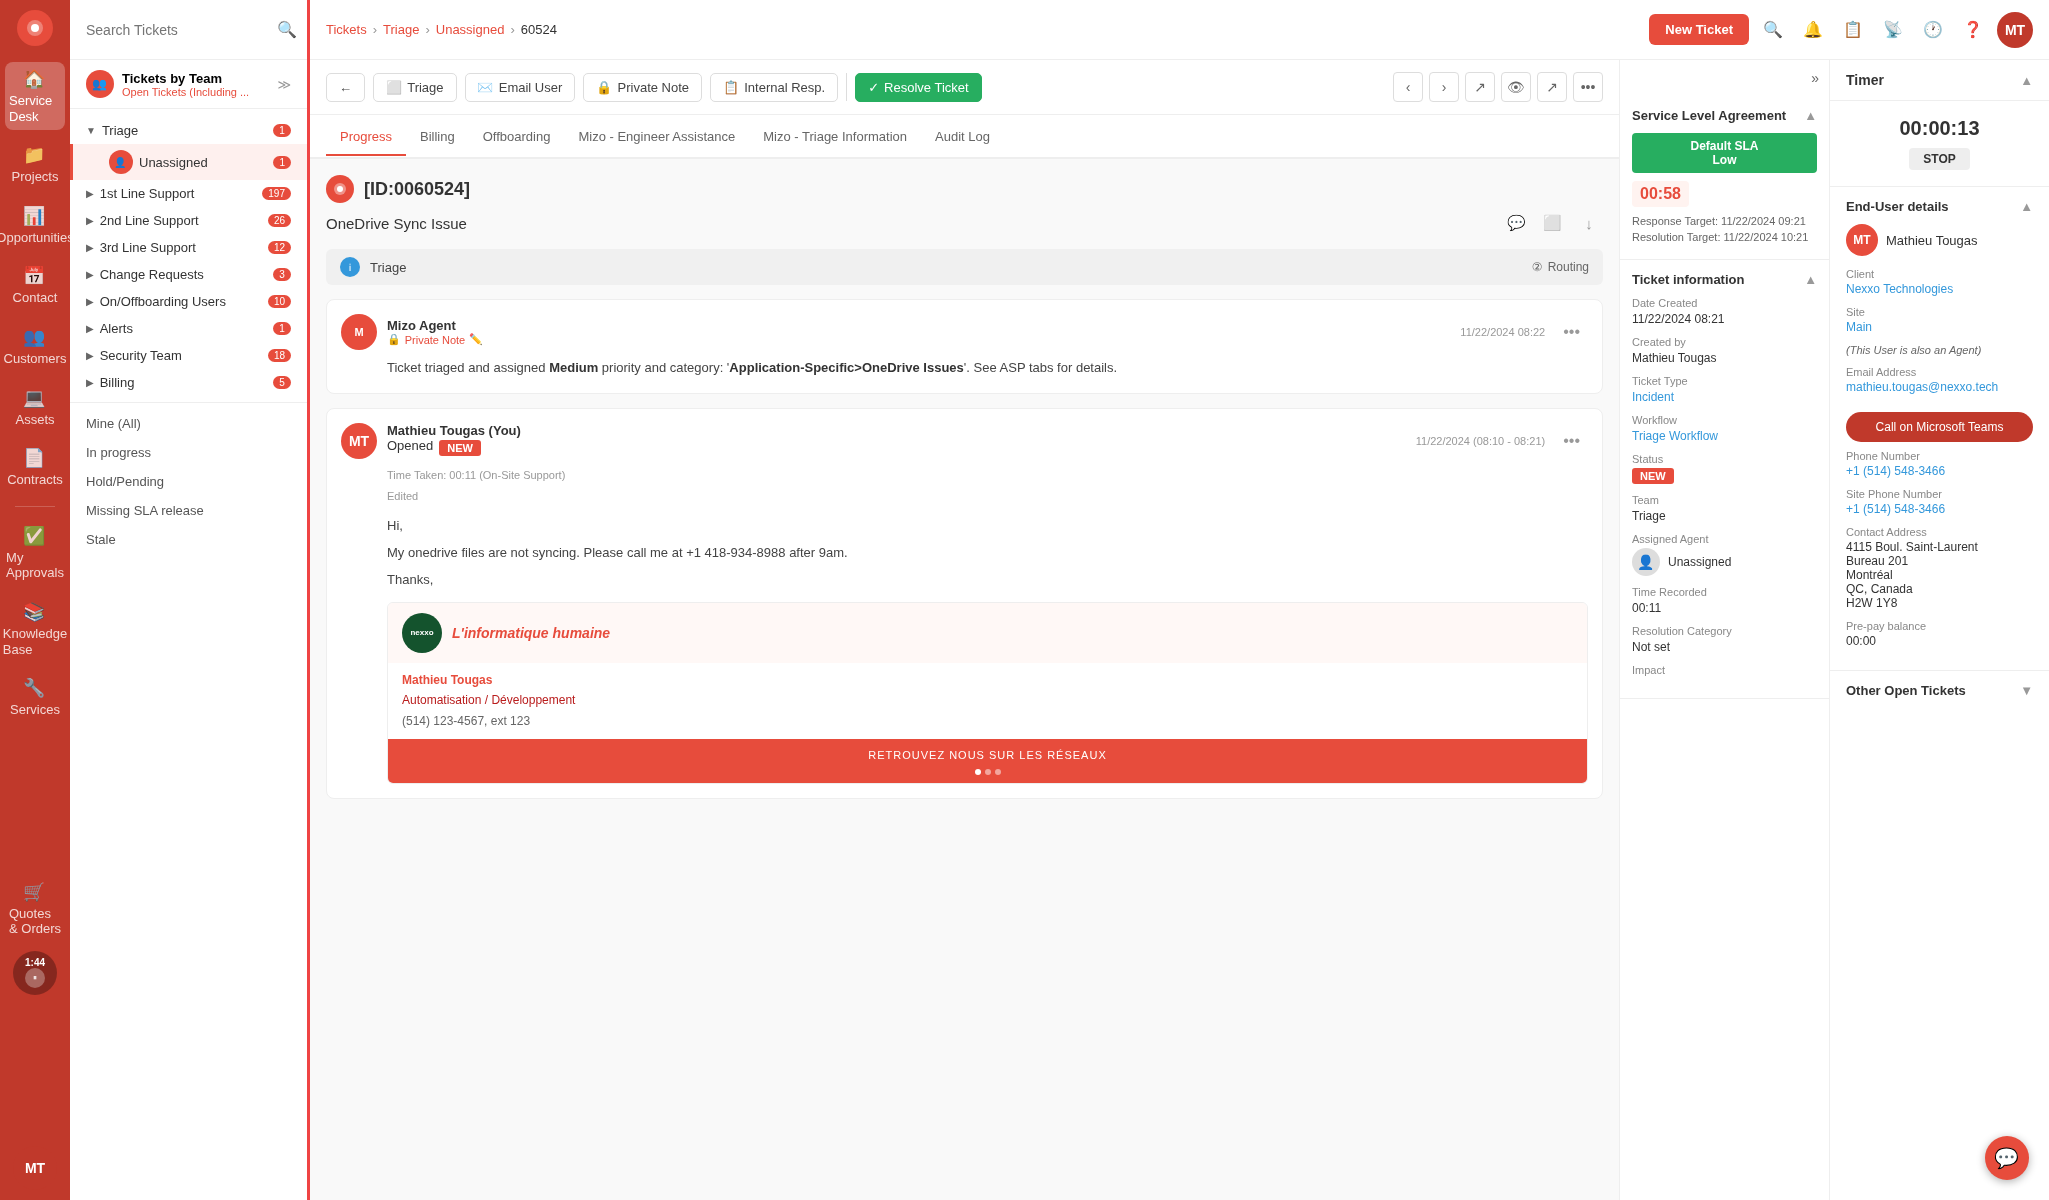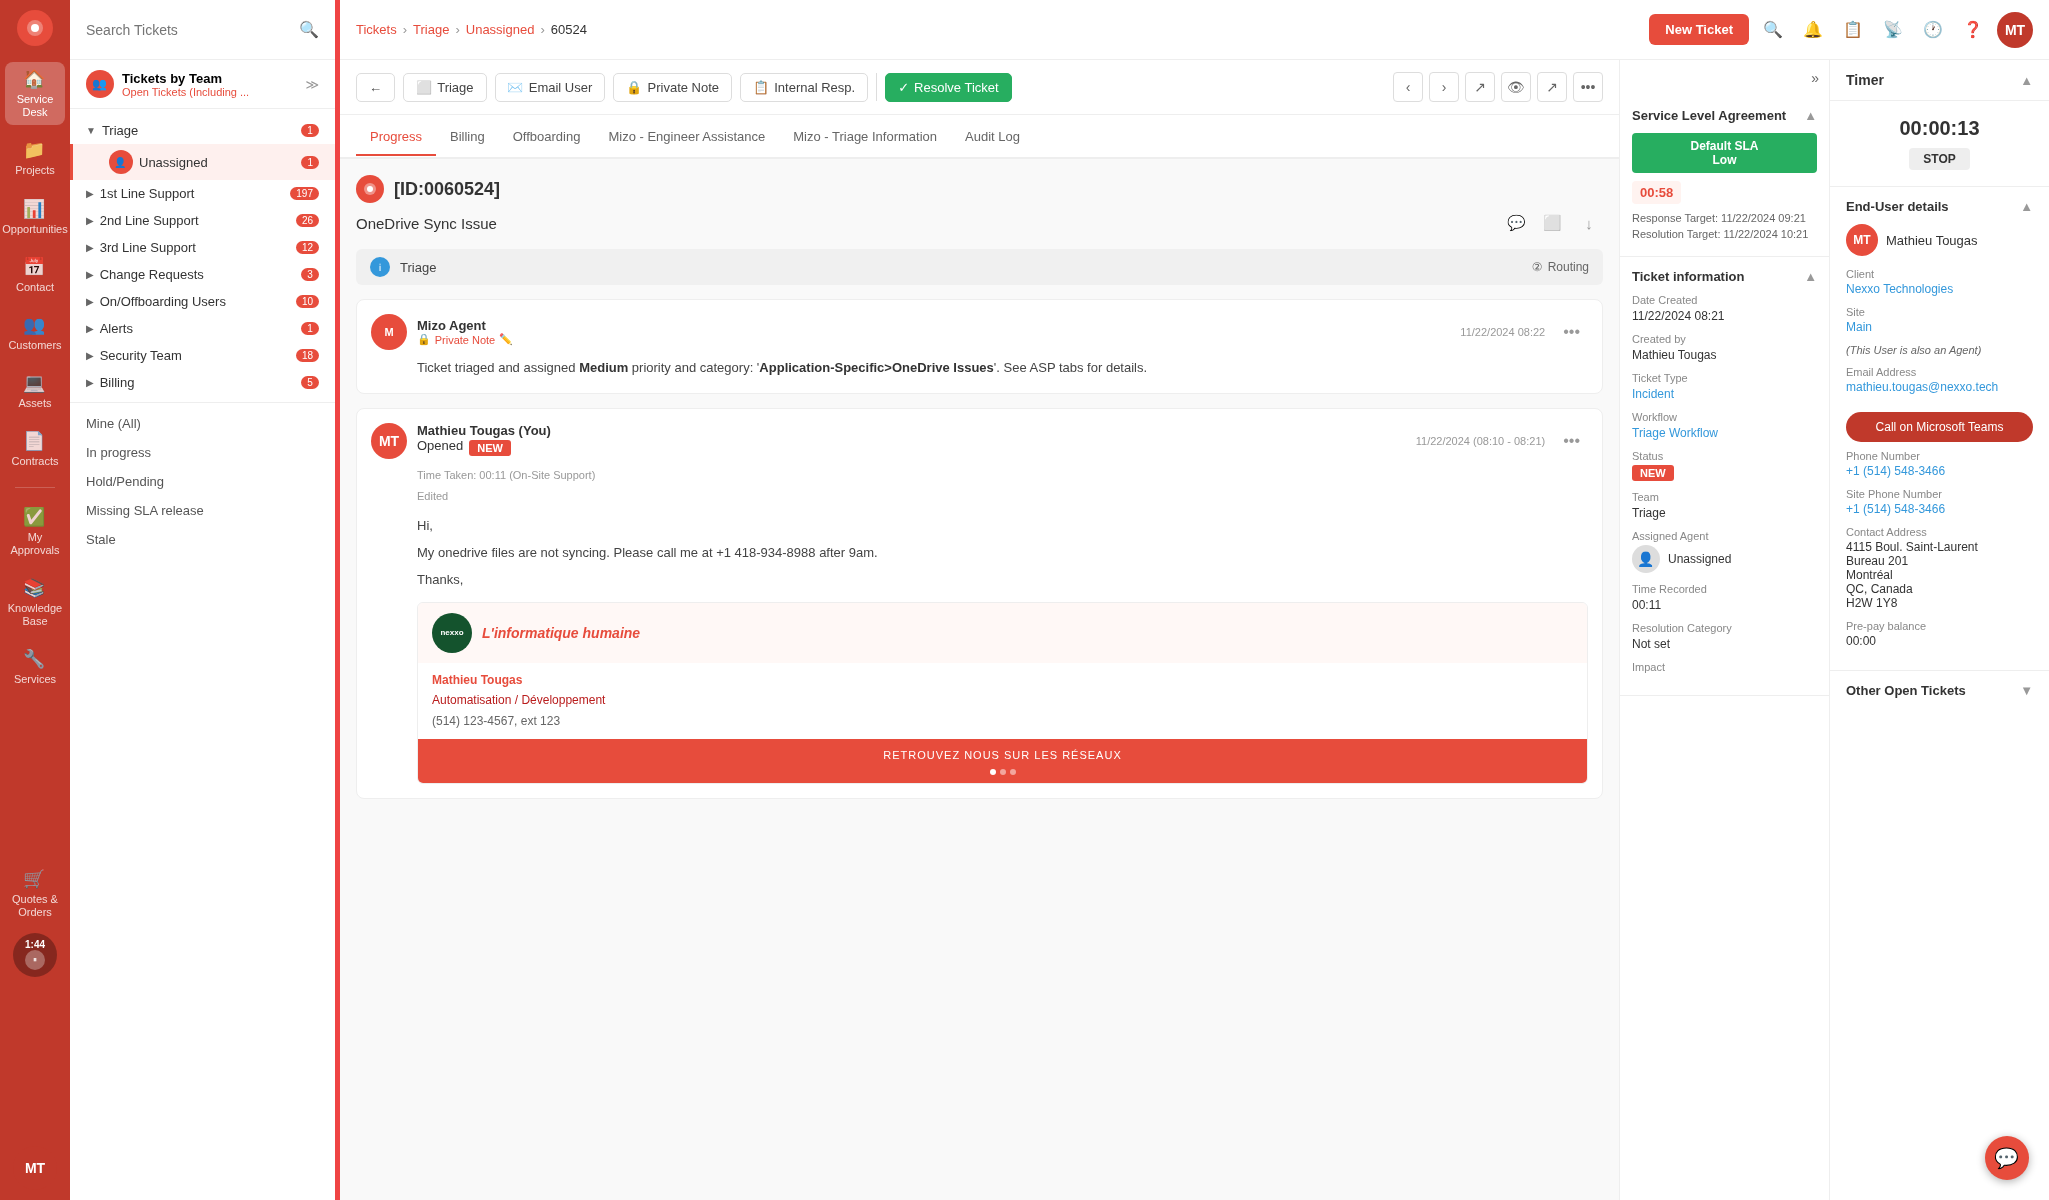--- a/index.html
+++ b/index.html
@@ -4,30 +4,30 @@
   <style>
     * { box-sizing: border-box; margin: 0; padding: 0; }
     body { font-family: -apple-system, BlinkMacSystemFont, 'Segoe UI', sans-serif; font-size: 13px; background: #f5f5f5; display: flex; height: 100vh; overflow: hidden; }
 
     
     .sidebar { width: 70px; background: #c0392b; display: flex; flex-direction: column; align-items: center; padding: 10px 0; gap: 8px; flex-shrink: 0; }
     .sidebar-logo { width: 36px; height: 36px; background: #e74c3c; border-radius: 50%; display: flex; align-items: center; justify-content: center; color: white; font-weight: bold; font-size: 16px; margin-bottom: 8px; }
     .sidebar-item { display: flex; flex-direction: column; align-items: center; gap: 3px; color: rgba(255,255,255,0.8); cursor: pointer; padding: 6px 4px; border-radius: 8px; width: 60px; }
     .sidebar-item:hover, .sidebar-item.active { background: rgba(255,255,255,0.2); color: white; }
     .sidebar-item .icon { font-size: 18px; }
-    .sidebar-item .label { font-size: 11px; text-align: center; line-height: 1.2; }
+    .sidebar-item .label { font-size: 13px; text-align: left; line-height: 1.2; }
     .sidebar-item.active { background: rgba(255,255,255,0.25); }
     .sidebar-divider { width: 40px; height: 1px; background: rgba(255,255,255,0.2); margin: 4px 0; }
     .sidebar-avatar { width: 44px; height: 44px; border-radius: 50%; overflow: hidden; background: #888; margin-top: auto; }
     .sidebar-timer { background: rgba(0,0,0,0.3); border-radius: 50%; width: 44px; height: 44px; display: flex; flex-direction: column; align-items: center; justify-content: center; color: white; font-size: 8px; position: relative; }
     .sidebar-timer .time-val { font-size: 10px; font-weight: bold; }
     .sidebar-pause { width: 20px; height: 20px; background: rgba(255,255,255,0.3); border-radius: 50%; display: flex; align-items: center; justify-content: center; font-size: 8px; color: white; }
 
     
-    .nav-panel { width: 270px; background: #fff; border-right: 5px solid #ef4444; display: flex; flex-direction: column; flex-shrink: 0; overflow: hidden; }
+    .nav-panel { width: 240px; background: #fff; border-right: 3px solid #ef4444; display: flex; flex-direction: column; flex-shrink: 0; overflow: hidden; }
     .nav-search { display: flex; align-items: center; padding: 0 16px; height: 60px; border-bottom: 1px solid #eee; gap: 10px; }
     .nav-search input { border: none; outline: none; flex: 1; font-size: 14px; color: #333; background: transparent; }
     .nav-search .search-icon { color: #999; font-size: 16px; cursor: pointer; }
     .nav-header { display: flex; align-items: center; padding: 10px 16px; gap: 8px; border-bottom: 1px solid #eee; }
     .nav-header .team-icon { width: 28px; height: 28px; border-radius: 50%; background: #e74c3c; display: flex; align-items: center; justify-content: center; color: white; font-size: 12px; }
     .nav-header .title { font-weight: 600; font-size: 13px; flex: 1; }
     .nav-header .subtitle { font-size: 11px; color: #e74c3c; }
     .nav-header .collapse-btn { color: #999; cursor: pointer; }
     .nav-tree { flex: 1; overflow-y: auto; padding: 8px 0; }
     .nav-tree-item { display: flex; align-items: center; padding: 6px 16px; cursor: pointer; gap: 6px; }
@@ -128,21 +128,21 @@
     .right-panel { width: 210px; background: white; border-left: 1px solid #eee; display: flex; flex-direction: column; overflow-y: auto; flex-shrink: 0; }
     .right-panel-toggle { padding: 10px; display: flex; justify-content: flex-end; }
     .toggle-btn { color: #666; cursor: pointer; font-size: 14px; }
 
     
     .sla-section { border-bottom: 1px solid #eee; padding: 12px; }
     .section-header { display: flex; align-items: center; justify-content: space-between; margin-bottom: 10px; }
     .section-title { font-size: 13px; font-weight: 600; color: #333; }
     .section-toggle { color: #999; cursor: pointer; }
     .sla-badge { background: #27ae60; color: white; border-radius: 4px; padding: 6px 10px; font-size: 12px; font-weight: 600; text-align: center; margin-bottom: 8px; }
-    .sla-timer { font-size: 13px; font-weight: bold; color: #e74c3c; margin-bottom: 8px; background: #fff3f0; padding: 4px 8px; border-radius: 4px; display: inline-block; }
+    .sla-timer { font-size: 16px; font-weight: bold; color: #e74c3c; margin-bottom: 8px; background: #fff3f0; padding: 4px 8px; border-radius: 4px; display: inline-block; }
     .sla-target { font-size: 11px; color: #666; margin-bottom: 4px; }
 
     
     .ticket-info-section { border-bottom: 1px solid #eee; padding: 12px; }
     .info-row { margin-bottom: 10px; }
     .info-label { font-size: 11px; color: #888; margin-bottom: 3px; }
     .info-value { font-size: 12px; color: #333; }
     .info-value.link { color: #3498db; cursor: pointer; }
     .info-value.badge-new { display: inline-block; background: #e74c3c; color: white; padding: 2px 8px; border-radius: 3px; font-size: 11px; font-weight: bold; }
     .info-value.team { color: #333; }

